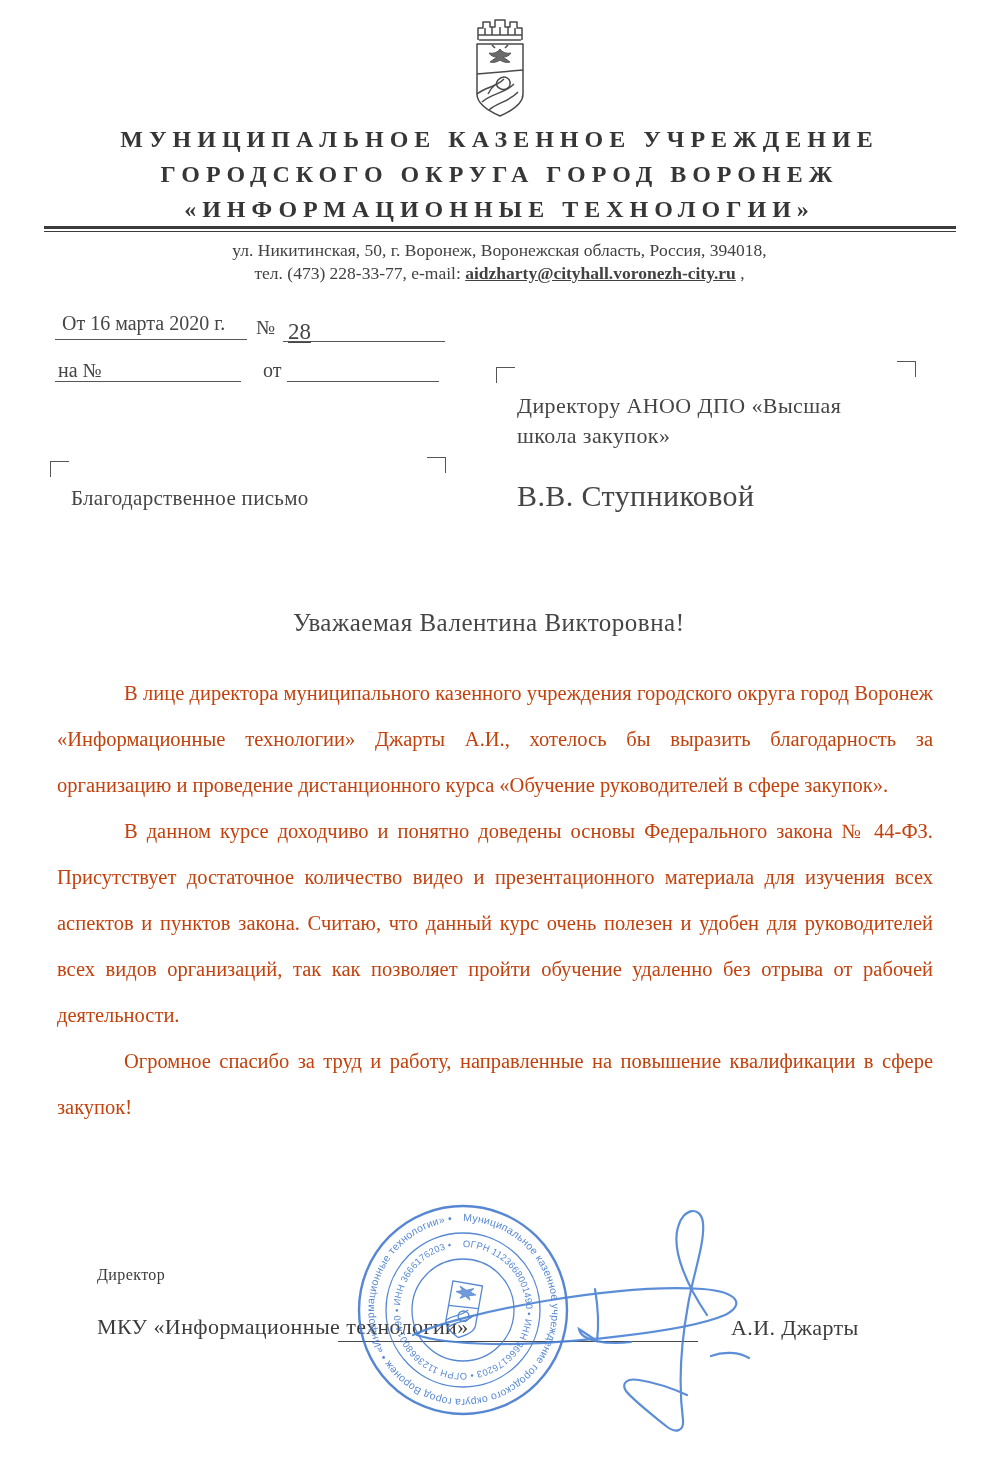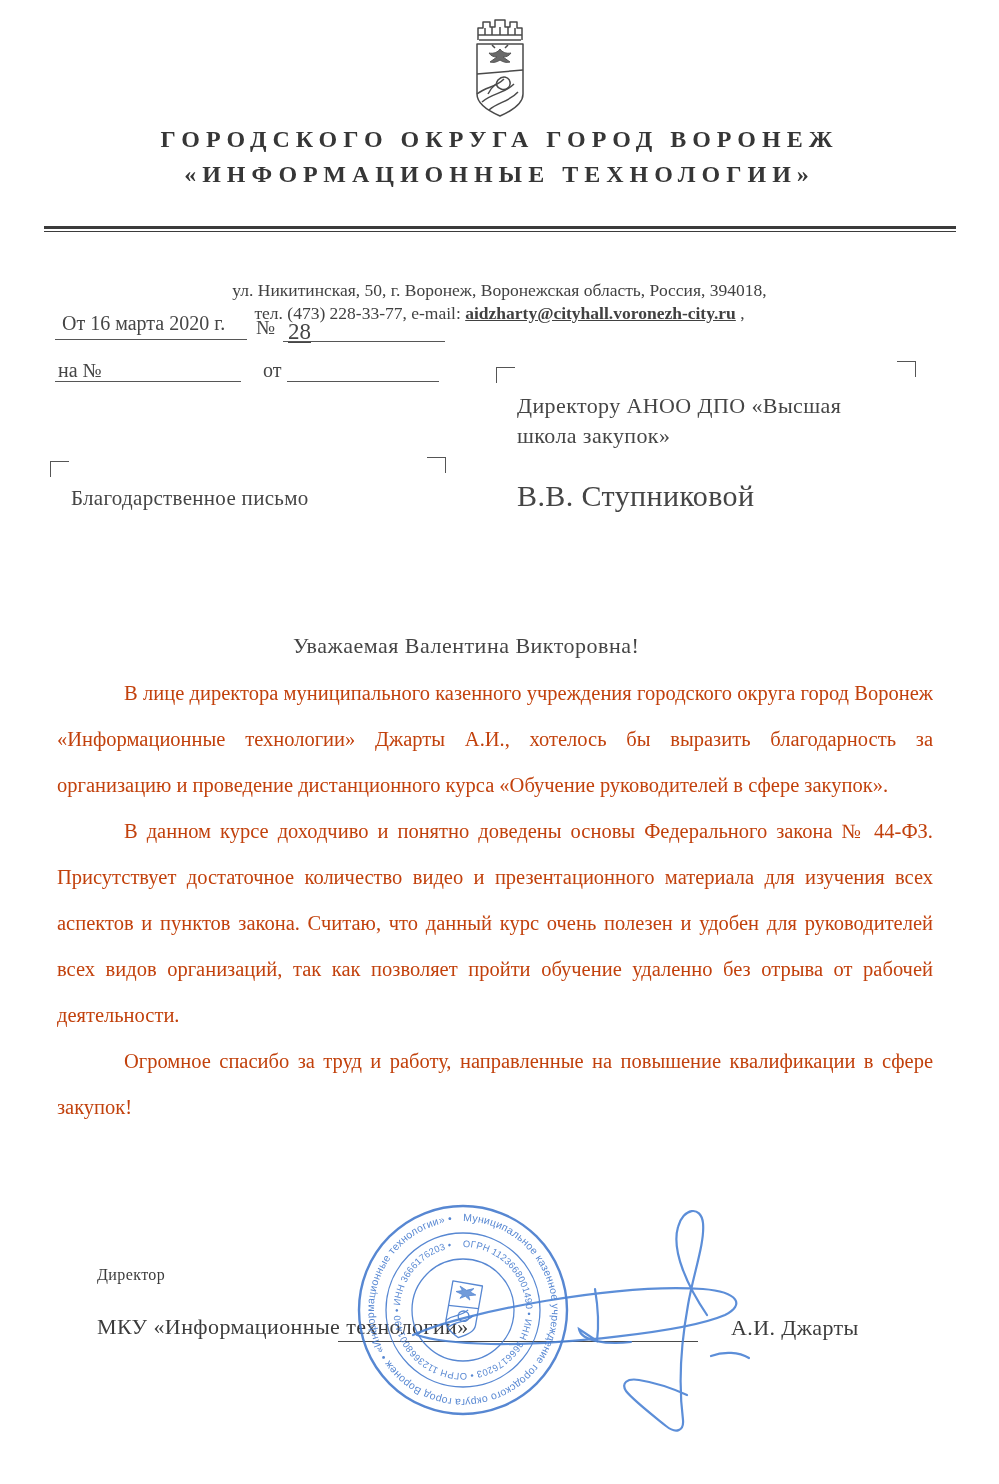--- a/index.html
+++ b/index.html
@@ -14,21 +14,21 @@
     position:absolute; top:122px; left:0; width:100%;
     text-align:center; font-weight:bold; font-size:24px; line-height:35px;
     letter-spacing:6px; color:#363636;
   }
   .rule {
     position:absolute; top:226px; left:44px; width:912px; height:2px;
     border-top:3px solid #3b3b3b; border-bottom:1px solid #3b3b3b;
   }
   .address {
     position:absolute; top:239px; left:0; width:100%;
-    text-align:center; font-size:17.5px; line-height:22.5px; color:#414141;margin-top:40px;
+    text-align:center; font-size:17.5px; line-height:22.5px; color:#414141;
   }
   .email-link { text-decoration:underline; color:#414141;font-weight:bold; }
   
   .ref-label { position:absolute; font-size:20px; color:#454545; white-space:nowrap; }
   .ref-date   { left:62px;  top:312px; }
   .ref-nosign { left:256px; top:316px; font-size:20px; }
   .ref-noval  { left:288px; top:319px; font-size:23px;text-decoration:underline; }
   .ref-na     { left:58px;  top:359px; }
   .ref-ot     { left:263px; top:359px; }
   .uline { position:absolute; height:0; border-bottom:1.6px solid #565656; }
@@ -52,21 +52,21 @@
   .recipient-name {
     position:absolute; left:517px; top:479px;
     font-size:30px; letter-spacing:0.4px; color:#454545;
   }
   .subject {
     position:absolute; left:71px; top:486px;
     font-size:21px; letter-spacing:0.3px; color:#454545;
   }
   .salutation {
     position:absolute; left:293px; top:609px;
-    font-size:22px; letter-spacing:0.5px; color:#454545;margin-top:24px;
+    font-size:25px; letter-spacing:0.5px; color:#454545;
   }
   
   .body-text {
     position:absolute; left:57px; top:670px; width:876px;
     font-size:20.5px; line-height:46px; color:#c2410c; text-align:justify;
   }
   .body-text p { margin:0; text-indent:67px; }
   
   .sign-pos1 { position:absolute; left:97px; top:1266px; font-size:16px; letter-spacing:0.4px; }
   .sign-pos2 { position:absolute; left:97px; top:1314px; font-size:22px; letter-spacing:0.4px; }
@@ -100,20 +100,21 @@
         <path d="M46 62 c5 -5 11 -3 12 2 c1 5 -4 9 -9 7 c-4 -1 -6 -5 -3 -9 z"></path>
         <path d="M44 66 c-4 3 -6 6 -8 10"></path>
         <path d="M25 76 C35 68 43 70 52 61"></path>
         <path d="M30 84 C40 75 52 76 62 66"></path>
         <path d="M37 92 C46 84 57 84 66 74"></path>
       </g>
     </svg>
   </div>
 
   <div class="org-name">
+    <div>МУНИЦИПАЛЬНОЕ КАЗЕННОЕ УЧРЕЖДЕНИЕ</div>
     <div>ГОРОДСКОГО ОКРУГА ГОРОД ВОРОНЕЖ</div>
     <div>«ИНФОРМАЦИОННЫЕ ТЕХНОЛОГИИ»</div>
   </div>
 
   <div class="rule"></div>
 
   <div class="address">
     <div>ул. Никитинская, 50, г. Воронеж, Воронежская область, Россия, 394018,</div>
     <div><span>тел. (473) 228-33-77, e-mail: </span><span class="email-link">aidzharty@cityhall.voronezh-city.ru</span><span> ,</span></div>
   </div>

